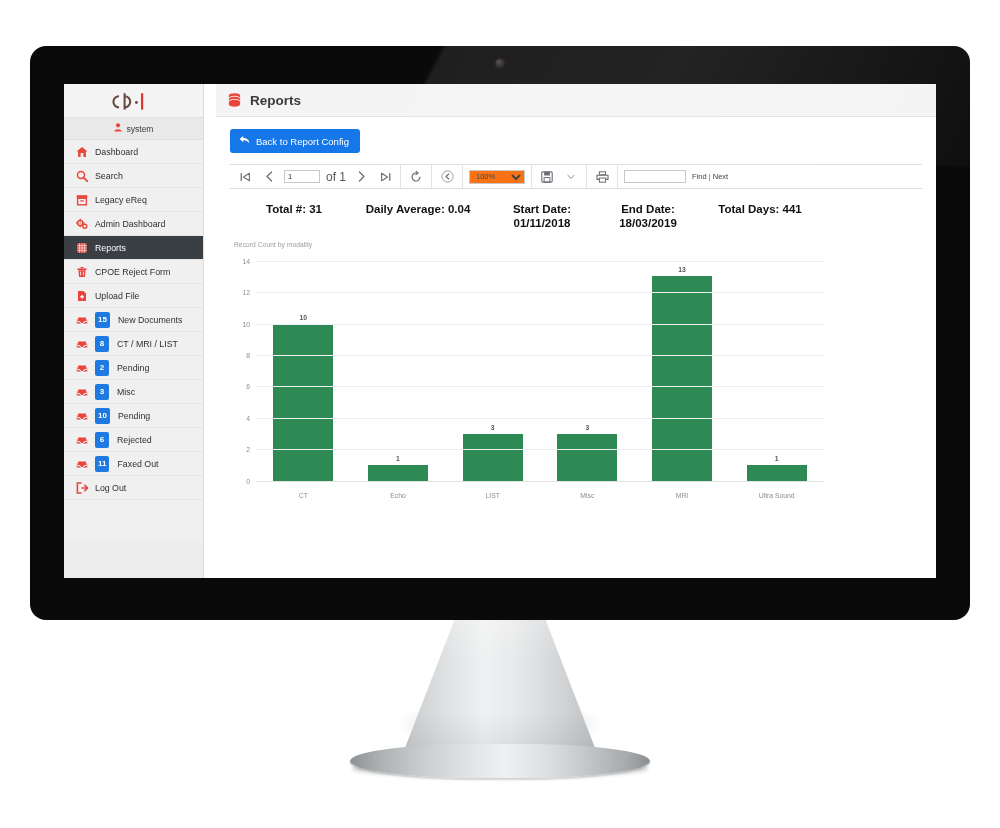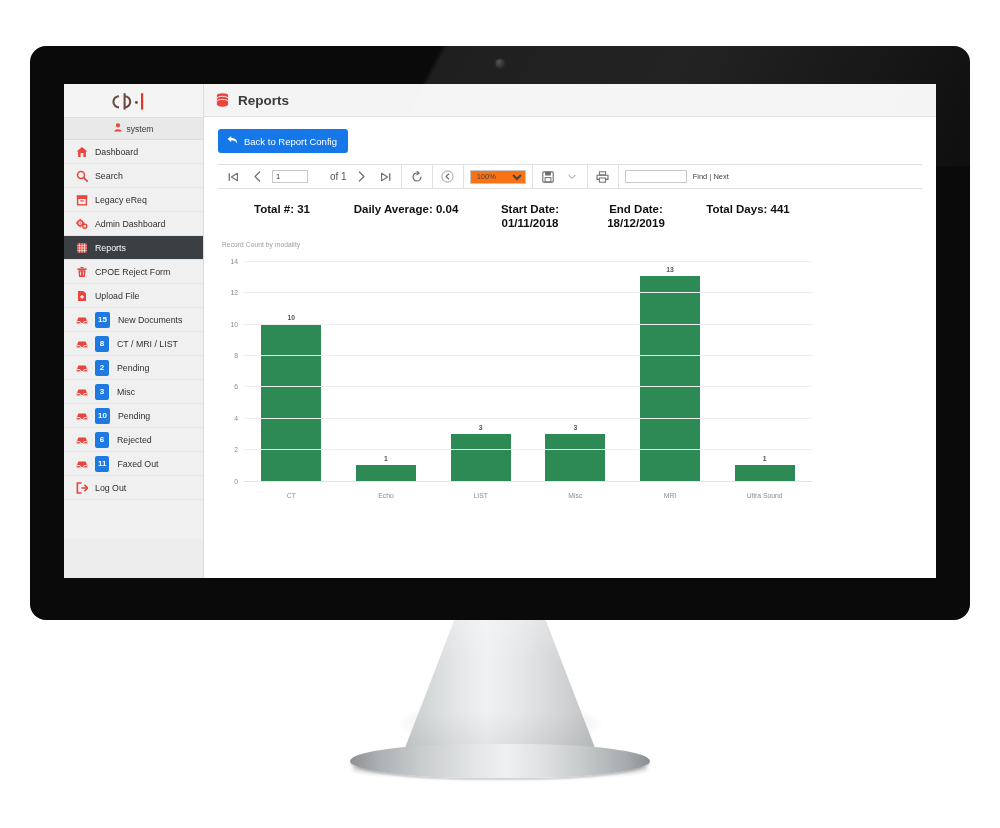--- a/index.html
+++ b/index.html
@@ -70,21 +70,21 @@
     filter: blur(1.5px);
   }
   .stand-neck-shadow {
     position: absolute; left: 398px; top: 700px;
     width: 204px; height: 48px;
     border-radius: 50%;
     background: radial-gradient(ellipse at center, rgba(150,154,156,0.55) 0%, rgba(255,255,255,0) 72%);
   }
 
   
-  .app { position: absolute; inset: 0; display: flex; background: #fff; }
+  .app { position: absolute; inset: 0; display: flex; background: #fff; gap: 12px; }
 
   
   .sidebar { width: 140px; background: #f0f0f0; border-right: 1px solid #dcdcdc;
              display: flex; flex-direction: column; }
   .brand { height: 33px; display: flex; align-items: center; justify-content: center;
            background: #f4f4f4; }
   .brand svg { display: block; }
   .user-row {
     height: 23px; display: flex; align-items: center; justify-content: center; gap: 5px;
     background: #e9e9e9; border-top: 1px solid #e0e0e0; border-bottom: 1px solid #dedede;
@@ -137,21 +137,21 @@
   }
   .rv-group { display: flex; align-items: center; border-right: 1px solid #e2e2e2; padding: 0 6px; gap: 6px; }
   .rv-group.nb { border-right: none; }
   .rv-btn { width: 18px; height: 18px; display: flex; align-items: center; justify-content: center;
             color: #6a6f75; cursor: pointer; }
   .rv-page-input {
     width: 36px; height: 13px; border: 1px solid #c8c8c8; background: #fff;
     font-size: 7.5px; padding: 0 3px; color: #333;
     font-family: "Liberation Sans", sans-serif;
   }
-  .rv-of { font-size: 10px; color: #555; margin-left: 16px; }
+  .rv-of { font-size: 12px; color: #555; }
   .rv-zoom {
     width: 56px; height: 14px; border: 1px solid #c8c8c8; background: #f97316;
     font-size: 7.5px; color: #444; padding: 0 2px;
     font-family: "Liberation Sans", sans-serif;
   }
   .rv-find-input {
     width: 62px; height: 13px; border: 1px solid #c8c8c8; background: #fff;
     font-size: 7.5px; padding: 0 3px; font-family: "Liberation Sans", sans-serif;
   }
   .rv-find-links { font-size: 7.5px; color: #5a5a5a; }
@@ -507,21 +507,21 @@
                 </div>
                 <div class="sum-cell sum-c1">
                   <div>Daily Average: 0.04</div>
                 </div>
                 <div class="sum-cell sum-c2">
                   <div>Start Date:</div>
                   <div>01/11/2018</div>
                 </div>
                 <div class="sum-cell sum-c3">
                   <div>End Date:</div>
-                  <div>18/12/2019</div>
+                  <div>18/03/2019</div>
                 </div>
                 <div class="sum-cell sum-c4">
                   <div>Total Days: 441</div>
                 </div>
               </div>
 
             
             <div class="chart-wrap">
               <div class="chart-title">Record Count by modality</div>
               <div class="plot" id="plot-area">

